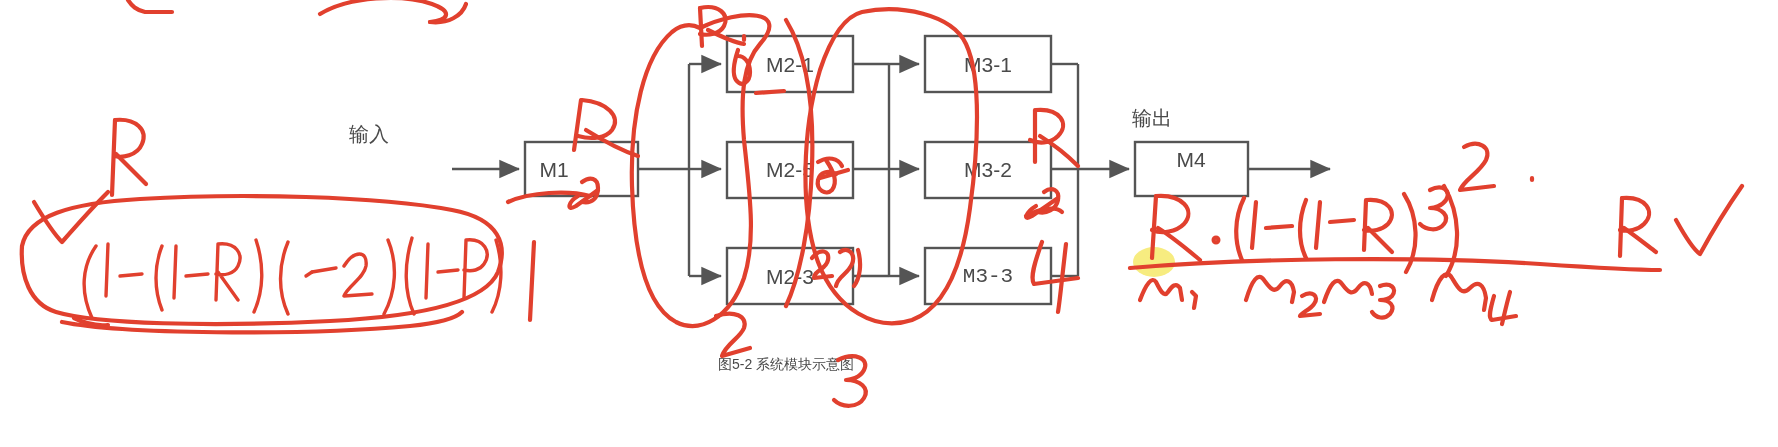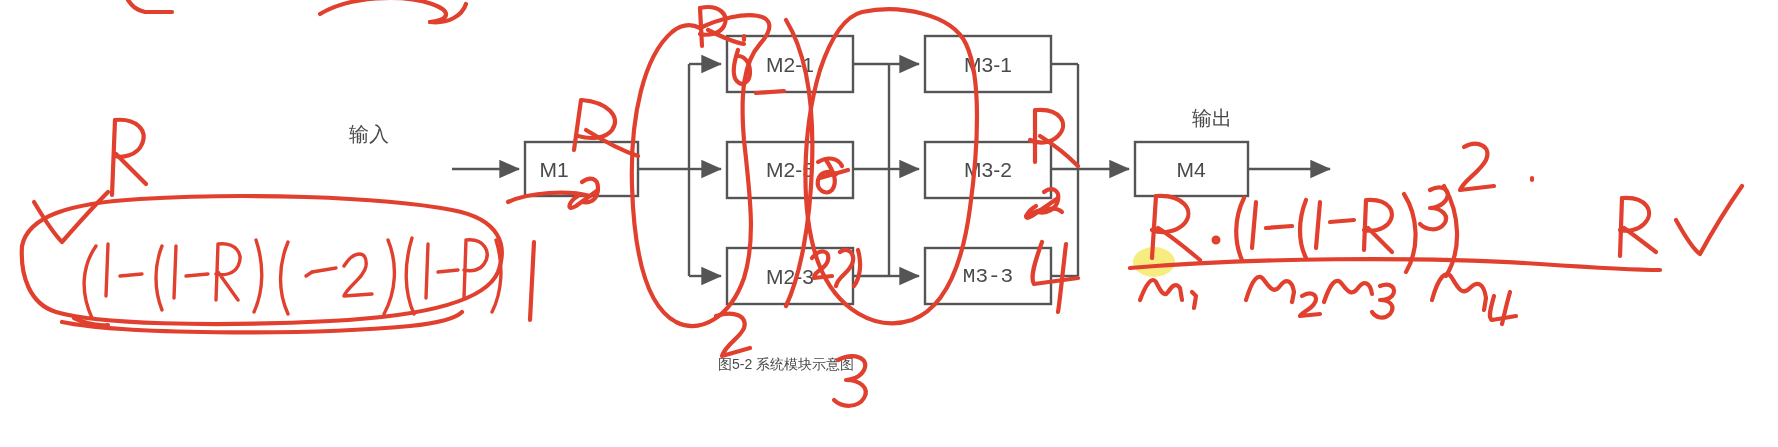--- a/index.html
+++ b/index.html
@@ -91,25 +91,25 @@
     </g>
   </svg>
 
   <div class="box-label" style="left:554px;top:169px;">M1</div>
   <div class="box-label" style="left:790px;top:64px;">M2-1</div>
   <div class="box-label" style="left:790px;top:169px;">M2-5</div>
   <div class="box-label" style="left:790px;top:276px;">M2-3</div>
   <div class="box-label" style="left:988px;top:64px;">M3-1</div>
   <div class="box-label" style="left:988px;top:169px;">M3-2</div>
   <div class="box-label" style="left:988px;top:276px;font-family:Liberation Mono, monospace;">M3-3</div>
-  <div class="box-label" style="left:1191px;top:169px;">M4</div>
+  <div class="box-label" style="left:1191px;top:159px;">M4</div>
 
   <div class="io-label" style="left:369px;top:134px;">输入</div>
 
-  <div class="io-label" style="left:1212px;top:118px;text-align:right;">输出</div>
+  <div class="io-label" style="left:1152px;top:118px;text-align:right;">输出</div>
 
   <div class="caption" style="left:786px;top:365px;">图5-2 系统模块示意图</div>
 
   <svg class="ink-svg" viewBox="0 0 1778 447">
 
     <ellipse class="hl" cx="1154" cy="262" rx="21" ry="15"></ellipse>
 
     <path class="ink" d="M128,0 C132,6 136,10 145,12 L172,12"></path>
     <path class="ink" d="M320,14 C350,-4 402,-6 432,4 C452,11 450,20 430,22"></path>
     <path class="ink" d="M430,22 C448,24 462,16 466,4"></path>

